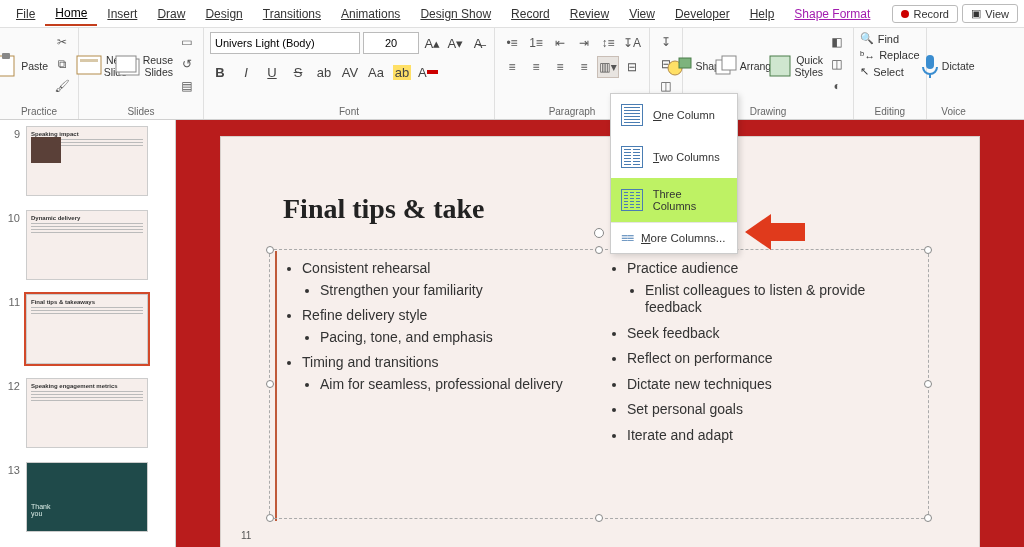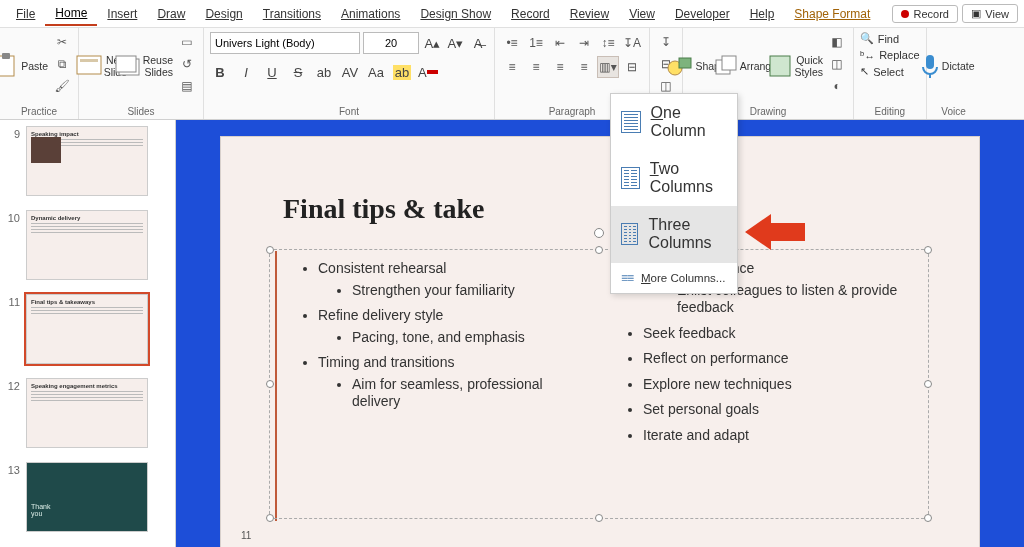--- a/index.html
+++ b/index.html
@@ -2,21 +2,21 @@
 <html><head>
 <meta charset="utf-8">
 <style>
 * { box-sizing: border-box; margin: 0; padding: 0; }
 body { font-family: "Segoe UI", Arial, sans-serif; font-size: 12px; color: #333; background: #fff; width: 1024px; height: 547px; overflow: hidden; position: relative; }
 
 
 .menubar { display: flex; align-items: center; height: 28px; padding: 0 6px; gap: 0; border-bottom: 1px solid #e0e0e0; }
 .menubar .tab { padding: 4px 10px; cursor: pointer; font-size: 12px; text-decoration: underline; }
 .menubar .tab.active { border-bottom: 2px solid #c43e1c; color: #000000; }
-.menubar .tab.contextual { color: #a16207; }
+.menubar .tab.contextual { color: #a21caf; }
 .menubar .spacer { flex: 1; }
 .menubar .rec-btn { border: 1px solid #bbb; border-radius: 3px; padding: 2px 8px; font-size: 11px; display: flex; align-items: center; gap: 4px; margin-left: 4px; }
 .menubar .rec-btn .dot { width: 8px; height: 8px; background: #c00; border-radius: 50%; display: inline-block; }
 
 
 .ribbon { display: flex; height: 92px; border-bottom: 1px solid #d0d0d0; background: #fafafa; }
 .group { display: flex; flex-direction: column; justify-content: space-between; border-right: 1px solid #e0e0e0; padding: 4px 6px 2px 6px; }
 .group-body { display: flex; align-items: flex-start; gap: 4px; flex: 1; }
 .group-label { text-align: center; font-size: 10px; color: #666; padding-top: 2px; }
 .bigbtn { display: flex; flex-direction: row; align-items: center; justify-content: flex-end; width: 42px; height: 68px; font-size: 10.5px; text-align: right; gap: 2px; cursor: pointer; }
@@ -33,22 +33,22 @@
 .fmt-btn.s { text-decoration: line-through; }
 .swatch { width: 22px; height: 4px; display: inline-block; }
 .para-grid { display: grid; grid-template-columns: repeat(6, 22px); grid-auto-rows: 22px; gap: 2px; }
 .para-cell { width: 22px; height: 22px; display: flex; align-items: center; justify-content: center; font-size: 12px; color: #555; cursor: pointer; }
 .para-cell.open { background: #e8e4e0; border: 1px solid #c9beb6; }
 .edit-list { display: flex; flex-direction: column; gap: 4px; font-size: 11px; }
 .edit-list .row { display: flex; align-items: center; gap: 4px; cursor: pointer; }
 
 
 .columns-menu { position: absolute; left: 610px; top: 93px; width: 128px; background: #fff; border: 1px solid #ccc; box-shadow: 2px 2px 6px rgba(0,0,0,0.15); z-index: 50; }
-.columns-menu .item { display: flex; align-items: center; gap: 10px; padding: 10px 10px; font-size: 16px; cursor: pointer; }
-.columns-menu .item:hover, .columns-menu .item.hover { background: #e5e5e5; }
+.columns-menu .item { display: flex; align-items: center; gap: 10px; padding: 10px 10px; font-size: 11px; cursor: pointer; }
+.columns-menu .item:hover, .columns-menu .item.hover { background: #bef264; }
 .columns-menu .col-ico { width: 22px; height: 22px; border: 1px solid #4a7db3; display: flex; gap: 2px; padding: 2px; }
 .columns-menu .col-ico span { flex: 1; background: repeating-linear-gradient(#4a7db3, #4a7db3 1px, transparent 1px, transparent 3px); }
 .columns-menu .more { border-top: 1px solid #e5e5e5; padding: 8px 10px; font-size: 11.5px; cursor: pointer; display:flex; align-items:center; gap:8px; }
 .columns-menu .more .mico { color:#4a7db3; font-size:12px; letter-spacing:-1px; }
 
 
 .arrow { position: absolute; left: 745px; top: 210px; z-index: 60; }
 .arrow svg { display: block; }
 
 
@@ -56,35 +56,35 @@
 .thumbs { width: 176px; border-right: 1px solid #d0d0d0; overflow: hidden; padding: 6px 4px; background: #fff; }
 .thumb-row { display: flex; align-items: flex-start; gap: 6px; margin-bottom: 14px; }
 .thumb-num { width: 16px; text-align: right; font-size: 11px; color: #666; padding-top: 2px; }
 .thumb { width: 122px; height: 70px; background: #f6eeeb; border: 1px solid #ccc; position: relative; font-size: 5px; color: #555; padding: 4px; overflow:hidden; }
 .thumb.selected { outline: 2px solid #d2492a; }
 .thumb .mini-title { font-size: 6px; font-weight: 600; color: #333; }
 .thumb .mini-line { height: 1px; background: #bbb; margin: 2px 0; }
 .thumb.dark { background: #1f4a4a; color: #dceee8; }
 .thumb .mini-img { width:30px; height:26px; background:#5a4038; float:left; margin-right:4px; }
 
-.canvas { flex: 1; background: #1d4ed8; display: flex; align-items: flex-start; justify-content: center; padding-top: 16px; overflow:hidden; }
+.canvas { flex: 1; background: #b91c1c; display: flex; align-items: flex-start; justify-content: center; padding-top: 16px; overflow:hidden; }
 .slide { width: 760px; height: 420px; background: #f7efec; border: 1px solid #d8d0cc; position: relative; }
 .slide .accent { position: absolute; left: 54px; top: 114px; width: 2px; height: 270px; background: #c05a3a; }
 .slide-title { position: absolute; left: 62px; top: 56px; font-family: Georgia, "Times New Roman", serif; font-size: 28px; font-weight: 600; color: #222; }
 .textbox { position: absolute; left: 48px; top: 112px; width: 660px; height: 270px; border: 1px dashed #aaa; }
 .handle { position: absolute; width: 8px; height: 8px; background: #fff; border: 1px solid #888; border-radius: 50%; }
 .handle.tl { left: -4px; top: -4px; } .handle.tr { right: -4px; top: -4px; }
 .handle.bl { left: -4px; bottom: -4px; } .handle.br { right: -4px; bottom: -4px; }
 .handle.tm { left: 50%; top: -4px; margin-left:-4px; } .handle.bm { left: 50%; bottom: -4px; margin-left:-4px; }
 .handle.ml { left: -4px; top: 50%; margin-top:-4px; } .handle.mr { right: -4px; top: 50%; margin-top:-4px; }
 .rotate { position: absolute; left: 50%; top: -22px; margin-left:-5px; width:10px; height:10px; border:1px solid #888; border-radius:50%; background:#fff; }
 .content-cols { display: flex; gap: 20px; padding: 10px 14px; font-size: 14px; color: #333; }
 .content-cols ul { list-style: disc; padding-left: 18px; }
 .content-cols ul ul { list-style: disc; padding-left: 18px; margin-top:4px; }
-.content-cols li { margin-bottom: 8px; line-height: 1.25; margin-left: 16px; }
+.content-cols li { margin-bottom: 8px; line-height: 1.25; }
 .col { flex: 1; }
 .slide-num { position: absolute; left: 20px; bottom: 14px; font-size: 10px; color: #555; }
 .underline-first::first-letter { text-decoration: underline; }
 </style>
 </head>
 <body>
 
 <div class="menubar">
   <div class="tab">File</div>
   <div class="tab active">Home</div>
@@ -410,21 +410,21 @@
                   </ul></li>
               </ul>
           </div>
           <div class="col">
             <ul id="col2-list">
                 <li>Practice audience<ul>
                     <li>Enlist colleagues to listen &amp; provide feedback</li>
                   </ul></li>
                 <li>Seek feedback</li>
                 <li>Reflect on performance</li>
-                <li>Explore new techniques</li>
+                <li>Dictate new techniques</li>
                 <li>Set personal goals</li>
                 <li>Iterate and adapt</li>
               </ul>
           </div>
         </div>
       </div>
 
       <div class="slide-num">11</div>
     </div>
   </div>

